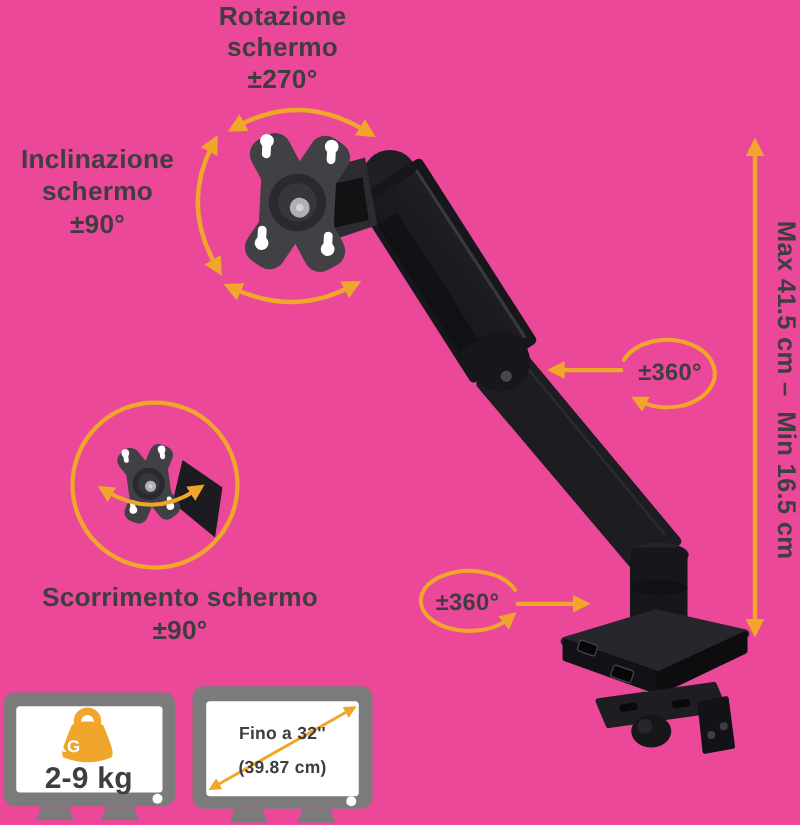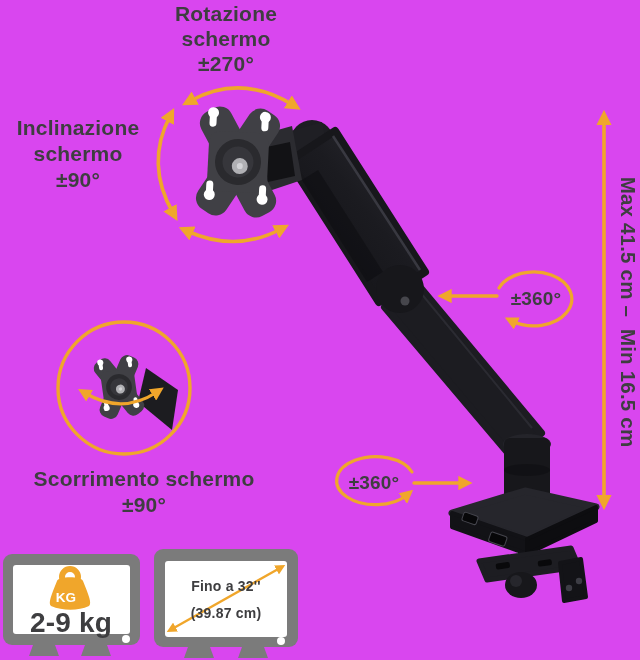--- a/index.html
+++ b/index.html
@@ -1,25 +1,25 @@
 <!DOCTYPE html>
 <html><head>
 <meta charset="utf-8">
 <style>
   html,body{margin:0;padding:0;background:#fff;}
-  #stage{position:relative;width:640px;height:660px;background:#d946ef;overflow:hidden;
+  #stage{position:relative;width:640px;height:660px;background:#ec4899;overflow:hidden;
          font-family:"Liberation Sans",sans-serif;}
   #art{position:absolute;left:0;top:0;width:640px;height:660px;}
   .lbl{position:absolute;font-weight:700;color:#3E3E40;letter-spacing:.2px;}
   .center{text-align:center;}
   .big{font-size:21px;line-height:25px;}
   .badge360{font-size:19px;transform:translate(-50%,-50%);white-space:nowrap;}
   .height-lbl{font-size:20.5px;transform:translate(-50%,-50%) rotate(90deg);white-space:pre;}
   .kg-glyph{font-size:13.5px;color:#fff;transform:translate(-50%,-50%);}
-  .kg-val{font-size:28px;transform:translate(-50%,-50%);white-space:nowrap;}
+  .kg-val{font-size:24px;transform:translate(-50%,-50%);white-space:nowrap;}
   .screen-lbl{font-size:14px;line-height:27px;transform:translate(-50%,-50%);white-space:nowrap;}
 </style>
 </head>
 <body>
 
 <div id="stage">
 
   <svg id="art" viewBox="0 0 640 660" xmlns="http://www.w3.org/2000/svg">
     <defs>
       <marker id="ah" viewBox="0 0 10 10" refX="4" refY="5" markerWidth="4.2" markerHeight="4.2" orient="auto-start-reverse">
@@ -165,21 +165,21 @@
     <div>Scorrimento schermo</div>
     <div>±90°</div>
   </div>
 
   <div class="lbl badge360" style="left:536px;top:299px;">±360°</div>
 
   <div class="lbl badge360" style="left:374px;top:483px;">±360°</div>
 
   <div class="lbl height-lbl" style="left:628px;top:312px;">Max 41.5 cm –  Min 16.5 cm</div>
 
-  <div class="lbl kg-glyph" style="left:66px;top:597px;">KG</div>
+  <div class="lbl kg-glyph" style="left:54px;top:597px;">KG</div>
 
   <div class="lbl kg-val" style="left:71px;top:623px;">2-9 kg</div>
 
   <div class="lbl screen-lbl center" style="left:226px;top:600px;">
     <div>Fino a 32''</div>
     <div>(39.87 cm)</div>
   </div>
 
 </div>
 

